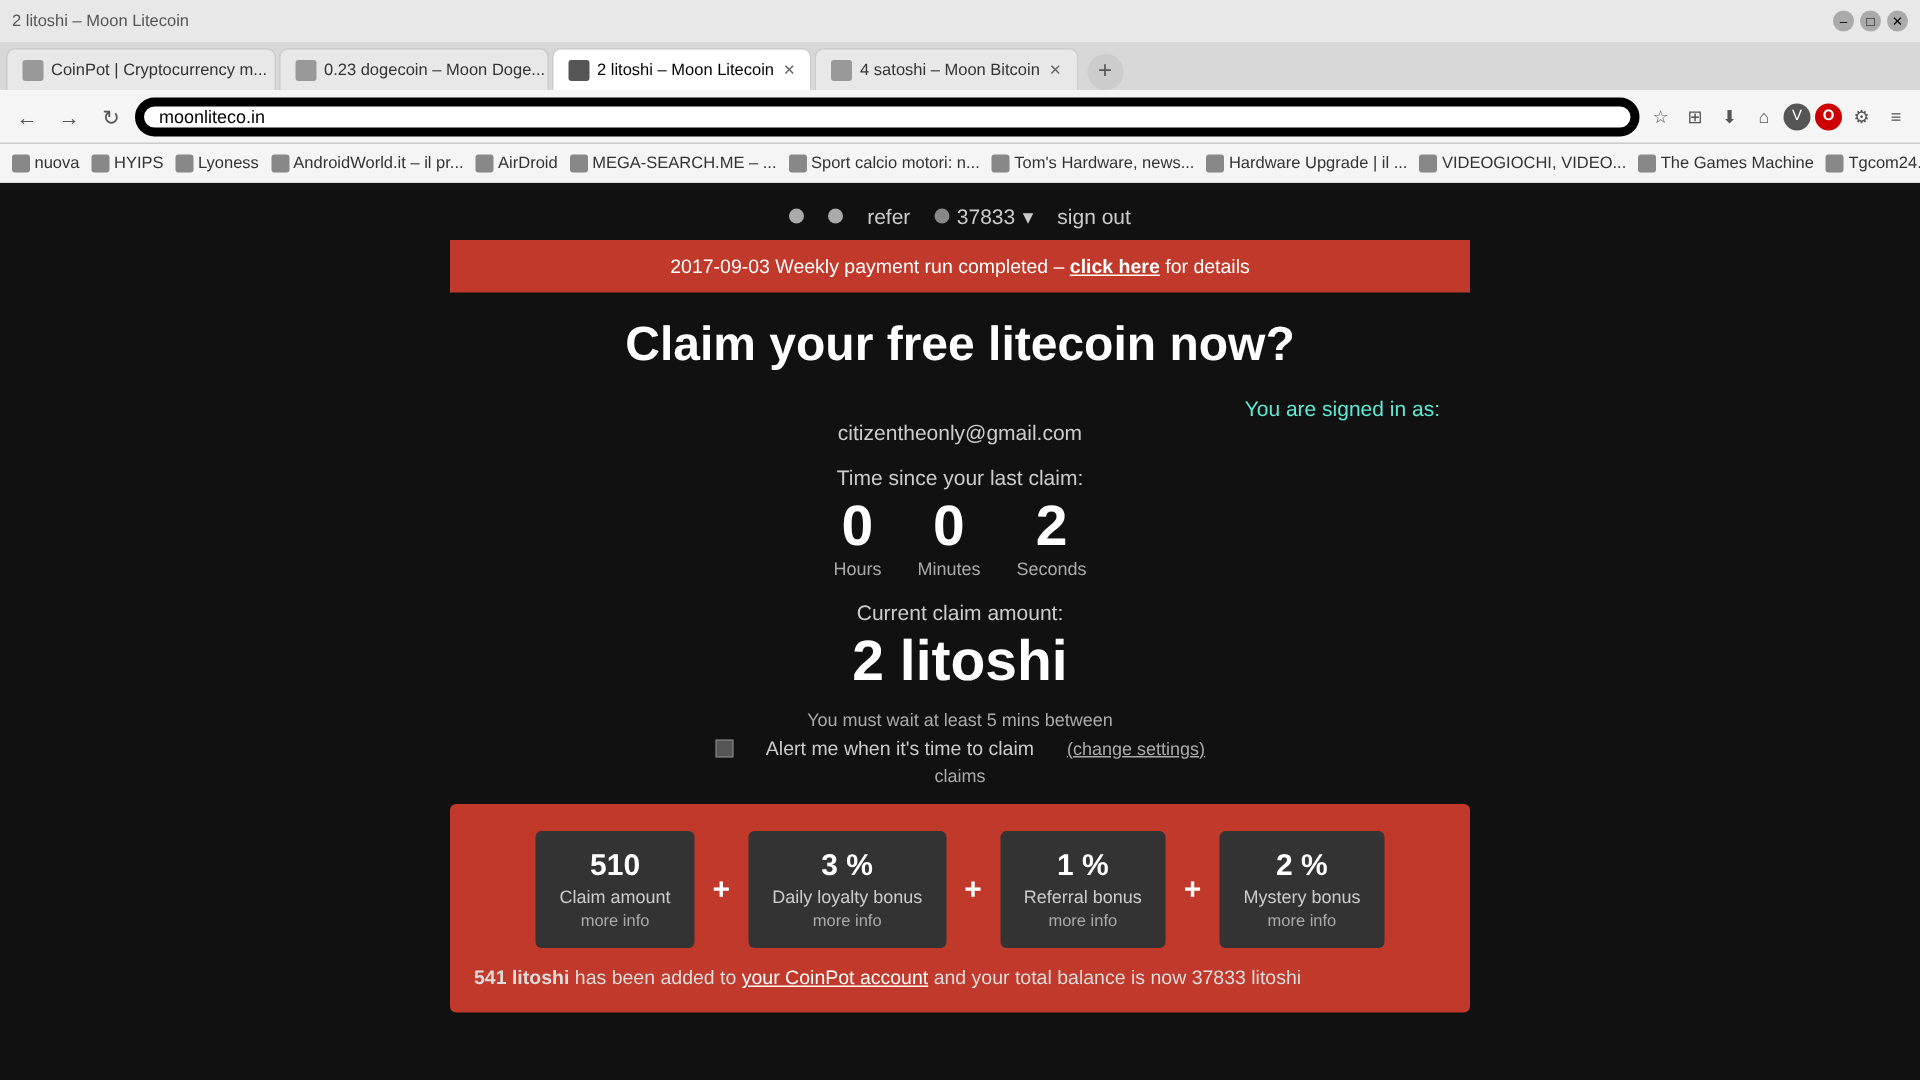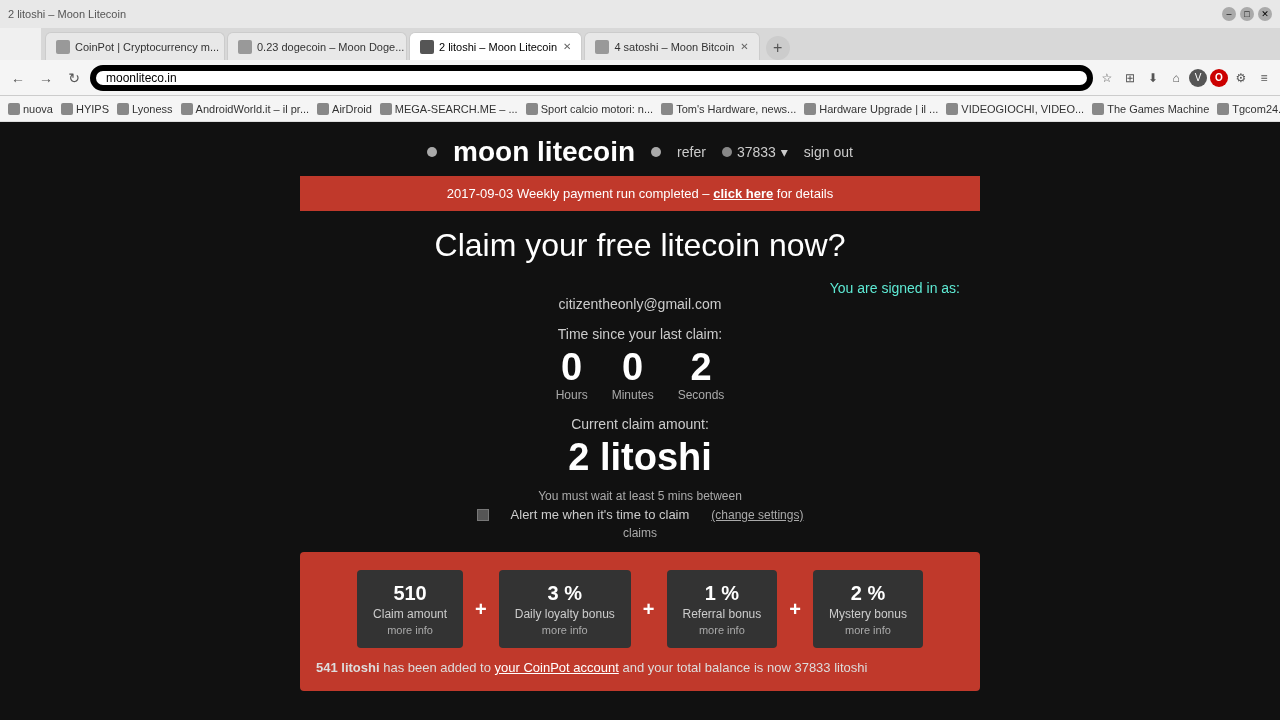--- a/index.html
+++ b/index.html
@@ -25,21 +25,20 @@
       align-items: center;
       padding: 0 8px;
       justify-content: space-between;
     }
     .tabs-bar {
       background: #d8d8d8;
       height: 32px;
       display: flex;
       align-items: flex-end;
       padding: 0 4px;
-      margin-left: 41px;
     }
     .tab {
       display: flex;
       align-items: center;
       height: 28px;
       padding: 0 10px;
       background: #e8e8e8;
       border-radius: 6px 6px 0 0;
       font-size: 11px;
       color: #333;
@@ -209,21 +208,21 @@
     
     .main-content {
       max-width: 680px;
       margin: 0 auto;
       text-align: center;
       padding: 0 20px;
     }
 
     .claim-title {
       font-size: 32px;
-      font-weight: normal;
+      font-weight: bold;
       color: #fff;
       margin-bottom: 16px;
     }
 
     .signed-in-label {
       color: #5eead4;
       font-size: 14px;
       text-align: right;
     }
     .signed-in-email {
@@ -488,21 +487,20 @@
       <span>Tgcom24.it: le notizie...</span>
     </div>
 
   </div>
 </div>
 
 <div class="page-content">
 
   <div class="site-header">
     <span class="dot"></span>
-    <span class="site-title">moon litecoin</span>
     <span class="dot"></span>
     <a class="header-link" href="#">refer</a>
     <div class="balance-badge">
       <div class="balance-dot"></div>
       <span>37833</span>
       <span style="cursor:pointer;">▾</span>
     </div>
     <a class="header-link" href="#">sign out</a>
   </div>
 

